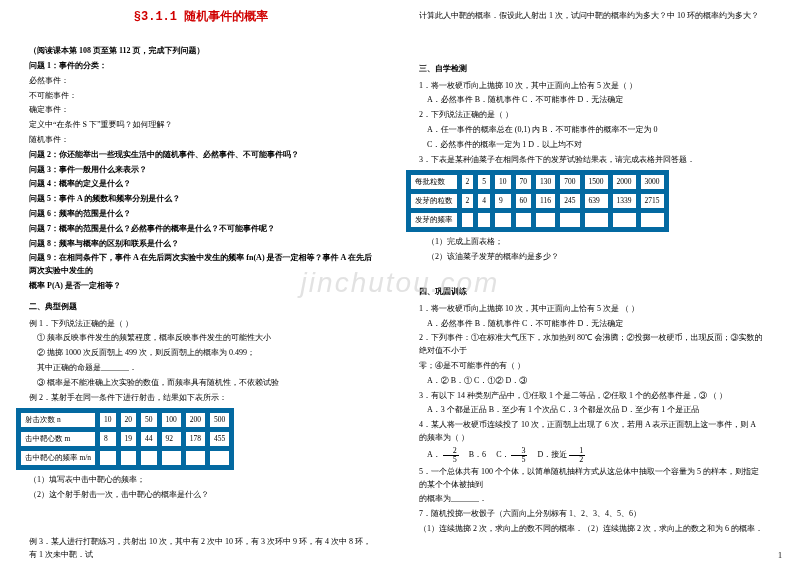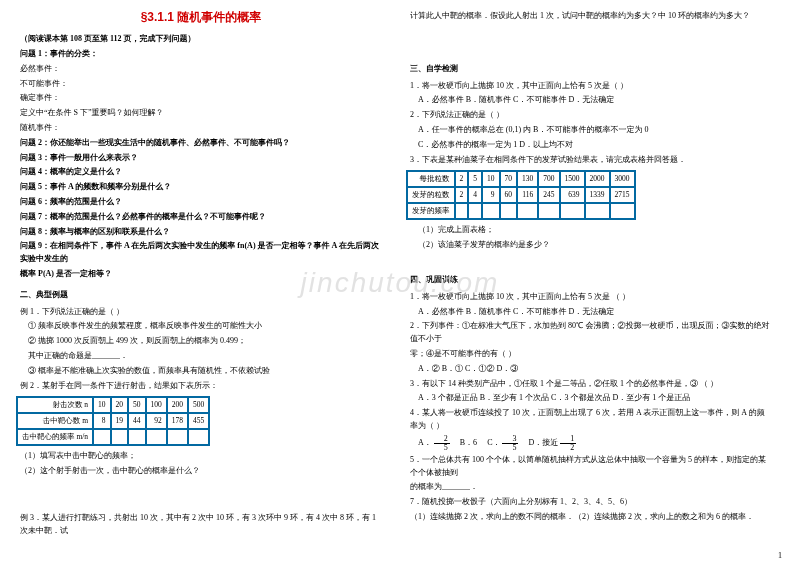--- a/index.html
+++ b/index.html
@@ -20,43 +20,43 @@
   }
   .col {
     width: 370px;
     line-height: 1.6;
   }
   .title {
     color: #d00000;
     font-weight: bold;
     font-size: 12px;
     text-align: center;
-    margin-bottom: 6px;
-    font-family: Liberation Sans, sans-serif;
+    margin-bottom: 18px;
+    font-family: Liberation Mono, monospace;
   }
   .bold {
     font-weight: bold;
   }
   p {
-    margin: 2px 4px;
+    margin: 2px 13px;
   }
   .section-head {
     font-weight: bold;
     margin-top: 8px;
     margin-bottom: 4px;
   }
   table {
     border-collapse: collapse;
     margin: 4px 0;
     font-size: 7.5px;
   }
   td, th {
-    border: 2px solid #0369a1;
+    border: 5px solid #0369a1;
     padding: 1px 4px;
-    text-align: right;
+    text-align: left;
     height: 12px;
   }
   .frac {
     display: inline-block;
     vertical-align: middle;
     text-align: center;
     line-height: 1;
   }
   .frac .num { display:block; border-bottom:1px solid #000; padding:0 2px;}
   .frac .den { display:block; padding:0 2px;}

